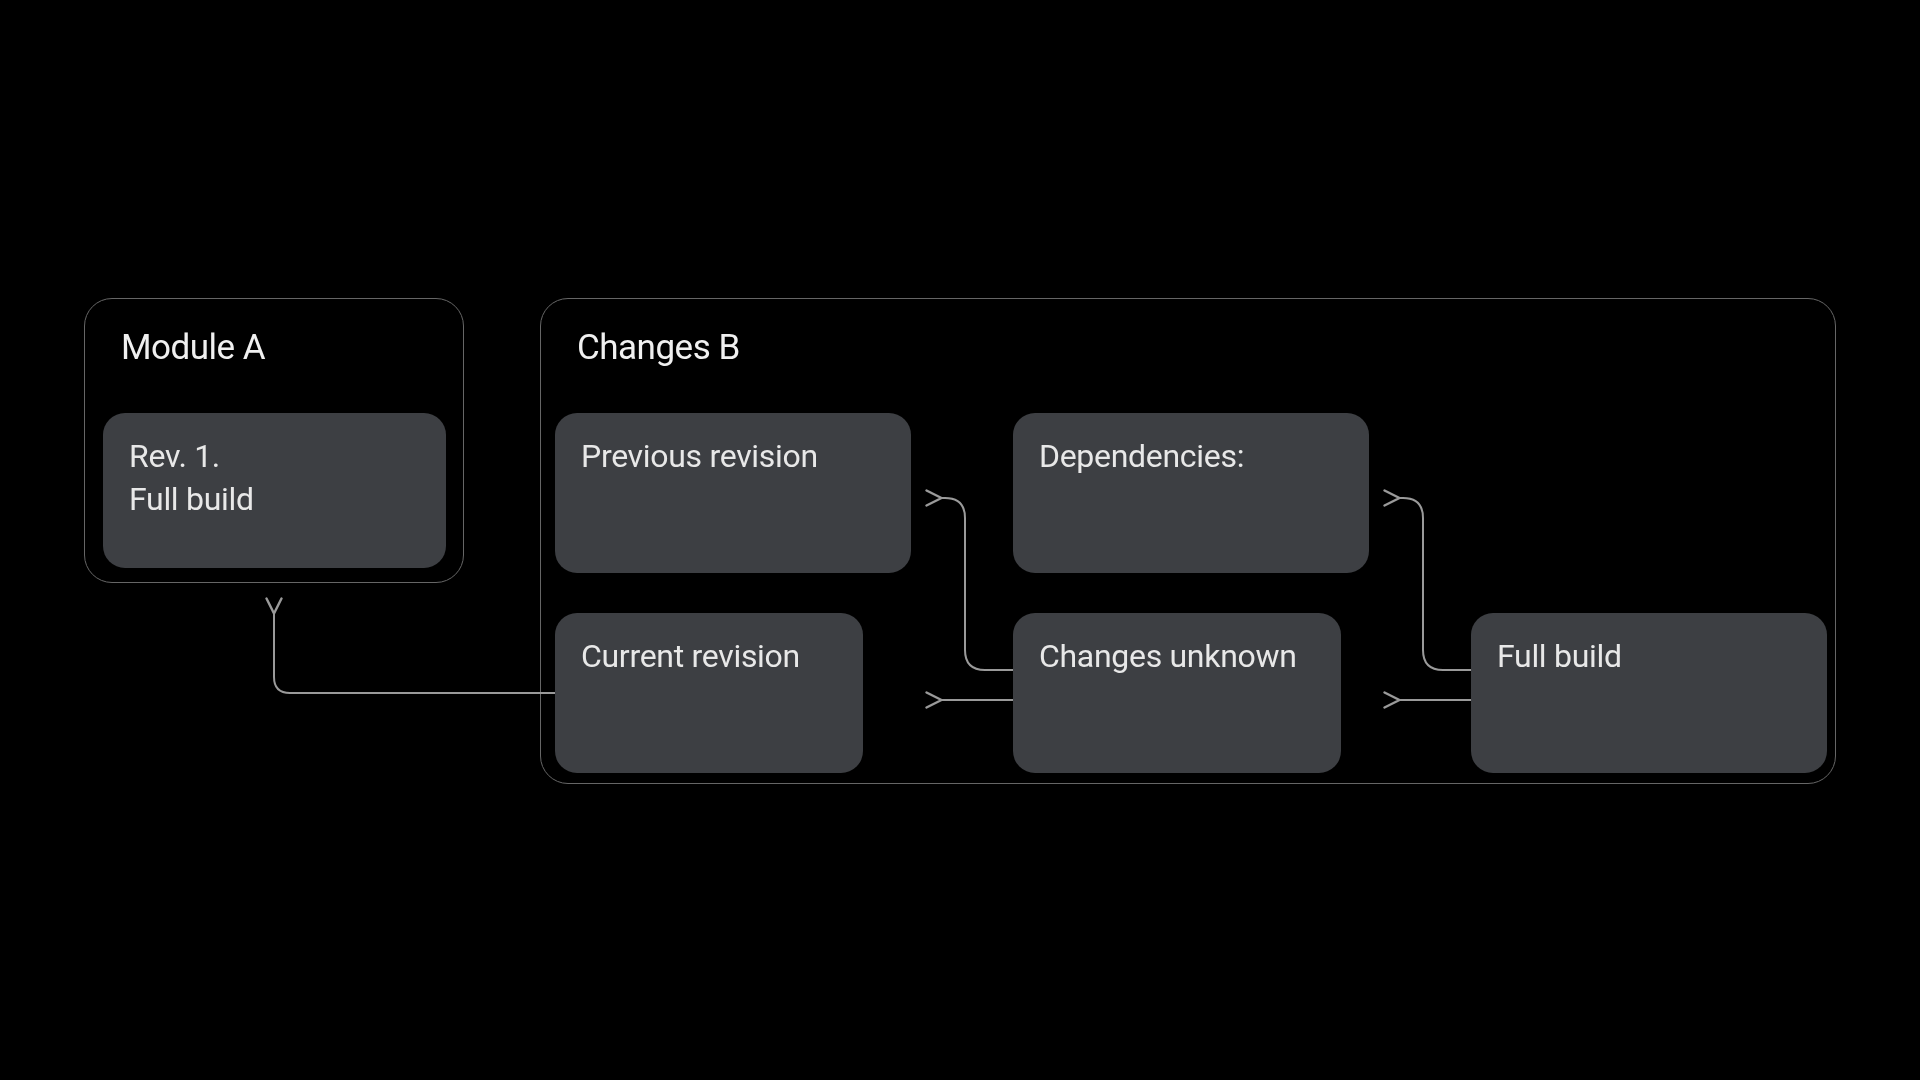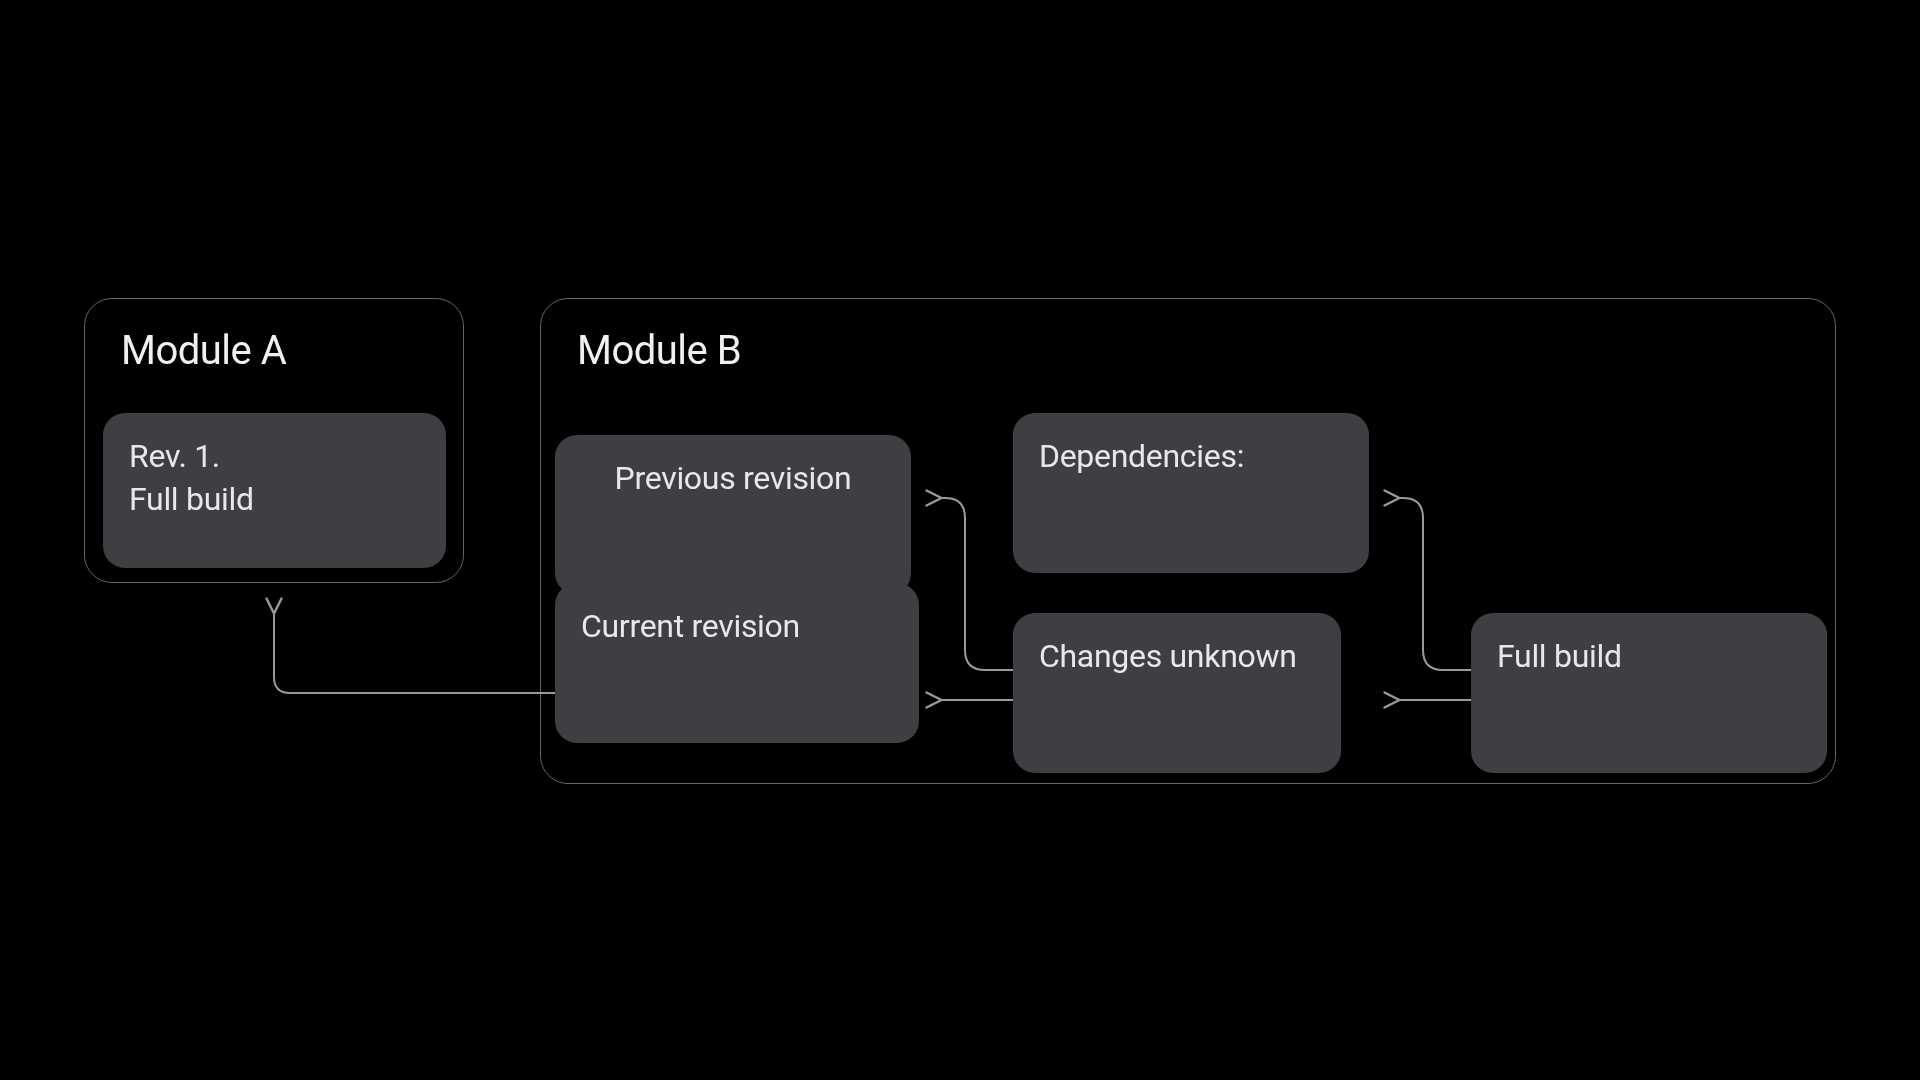--- a/index.html
+++ b/index.html
@@ -12,21 +12,21 @@
     overflow: hidden;
     color: #e8e8e8;
   }
   .module {
     position: absolute;
     border: 1px solid #666;
     border-radius: 28px;
     padding: 28px 18px 14px 18px;
   }
   .module-title {
-    font-size: 40px;
+    font-size: 35px;
     font-weight: 400;
     color: #f0f0f0;
     margin-left: 18px;
     margin-bottom: 22px;
     letter-spacing: -0.5px;
   }
   .card {
     position: absolute;
     background: #3d3f43;
     border-radius: 22px;
@@ -49,28 +49,28 @@
 
 <div class="module" style="left:84px; top:298px; width:380px; height:285px;">
   <div class="module-title">Module A</div>
 </div>
 <div class="card" style="left:103px; top:413px; width:343px; height:155px;">
   <div>Rev. 1.</div>
   <div>Full build</div>
 </div>
 
 <div class="module" style="left:540px; top:298px; width:1296px; height:486px;">
-  <div class="module-title">Module B</div>
+  <div class="module-title">Changes B</div>
 </div>
 
-<div class="card" style="left:555px; top:435px; width:356px; height:160px;text-align:center;">
+<div class="card" style="left:555px; top:413px; width:356px; height:160px;">
   <span>Previous revision</span>
 </div>
 
-<div class="card" style="left:555px; top:583px; width:364px; height:160px;">
+<div class="card" style="left:555px; top:613px; width:308px; height:160px;">
   <span>Current revision</span>
 </div>
 
 <div class="card" style="left:1013px; top:413px; width:356px; height:160px;">
   <div>Dependencies:</div>
 </div>
 
 <div class="card" style="left:1013px; top:613px; width:328px; height:160px;">
   <span>Changes unknown</span>
 </div>

